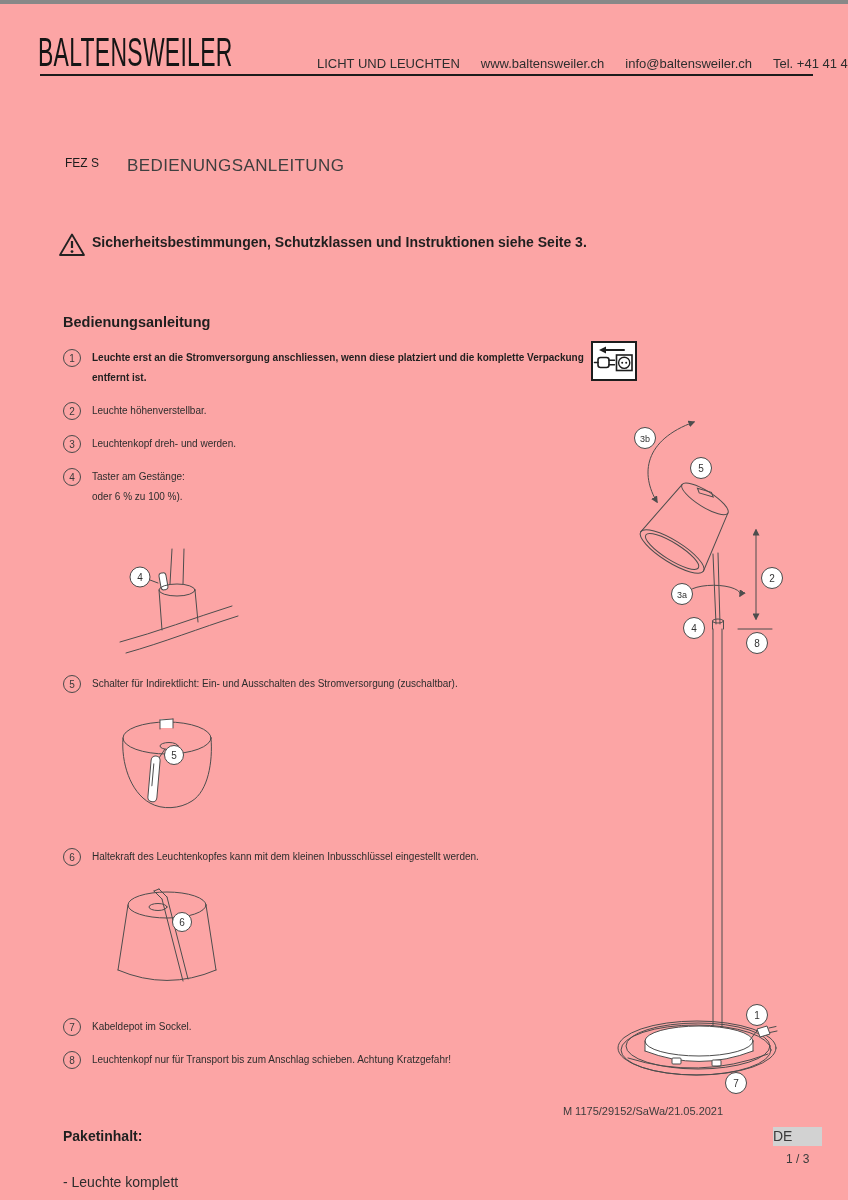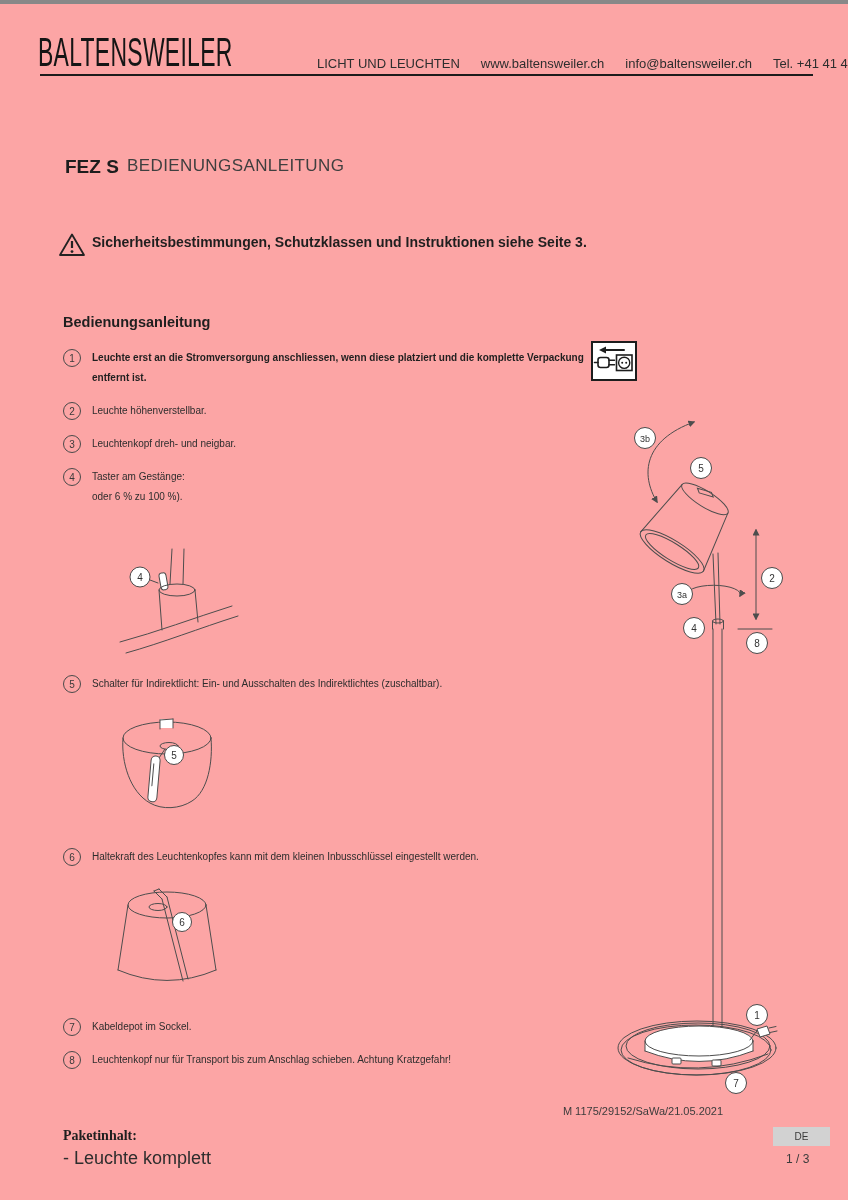--- a/index.html
+++ b/index.html
@@ -14,21 +14,21 @@
     position:absolute;left:38px;top:28px;font-size:41px;line-height:1;
     color:#151515;transform:scaleX(.56);transform-origin:0 0;letter-spacing:.5px;
     white-space:nowrap;font-weight:400;
   }
   .header-info{
     position:absolute;left:317px;top:52px;display:flex;gap:21px;
     font-size:13px;color:#2e2e2e;white-space:nowrap;
   }
   .rule{position:absolute;left:40px;top:70px;width:773px;height:2px;background:#1c1c1c;}
   
-  .t-product{position:absolute;left:65px;top:152px;font-size:19px;font-weight:bold;color:#1d1d1d;}
+  .t-product{position:absolute;left:65px;top:152px;font-size:12px;font-weight:normal;color:#1d1d1d;}
   .t-doc{position:absolute;left:127px;top:152px;font-size:17px;color:#3f3f3f;letter-spacing:.4px;}
   
   .warn-icon{position:absolute;left:58px;top:228px;}
   .warn-text{position:absolute;left:92px;top:228px;width:640px;font-size:14px;
     font-weight:bold;line-height:20px;color:#1f1f1f;}
   
   .section-title{position:absolute;left:63px;top:310px;font-size:14.5px;font-weight:bold;color:#1f1f1f;}
   
   .item{position:absolute;left:63px;display:flex;gap:11px;align-items:flex-start;}
   .cnum{
@@ -43,25 +43,25 @@
     border:2px solid #1d1d1d;background:#fff;box-sizing:border-box;
   }
   .draw{position:absolute;}
   svg{display:block;}
   .ln{stroke:#4d4d4d;stroke-width:1;fill:none;stroke-linecap:round;}
   .lnf{stroke:#4d4d4d;stroke-width:1;fill:#ffffff;}
   .callout{stroke:#4a4a4a;stroke-width:1;fill:#ffffff;}
   .ctext{font-size:10px;fill:#333333;font-family:"Liberation Sans",sans-serif;}
   .ctext.small{font-size:9px;}
   
-  .pkg-title{position:absolute;left:63px;top:1124px;font-size:14px;font-weight:bold;color:#1f1f1f;font-family:Liberation Serif, serif;}
-  .pkg-item{position:absolute;left:63px;top:1144px;font-size:18px;color:#2d2d2d;}
+  .pkg-title{position:absolute;left:63px;top:1124px;font-size:14px;font-weight:bold;color:#1f1f1f;}
+  .pkg-item{position:absolute;left:63px;top:1170px;font-size:14px;color:#2d2d2d;}
   .doc-ref{position:absolute;left:518px;top:1101px;width:250px;text-align:center;font-size:11px;color:#3c3c3c;}
-  .lang-badge{position:absolute;left:773px;top:1123px;width:57px;height:19px;line-height:19px;
-    text-align:center;font-size:10px;color:#3a3a3a;background:#d2d2d2;}
+  .lang-badge{position:absolute;left:773px;top:1123px;width:49px;height:19px;line-height:19px;
+    font-size:14px;color:#3a3a3a;background:#d2d2d2;}
   .page-num{position:absolute;left:786px;top:1148px;font-size:12px;color:#3c3c3c;}
 </style>
 </head>
 <body>
 
 <div class="page">
 
   <div class="logo">BALTENSWEILER</div>
   <div class="header-info">
     <span>LICHT UND LEUCHTEN</span>
@@ -105,21 +105,21 @@
     </svg>
   </div>
 
   <div class="item" style="top:397px">
     <span class="cnum">2</span>
     <span class="txt">Leuchte höhenverstellbar.</span>
   </div>
 
   <div class="item" style="top:430px">
     <span class="cnum">3</span>
-    <span class="txt">Leuchtenkopf dreh- und neigbar.</span>
+    <span class="txt">Leuchtenkopf dreh- und werden.</span>
   </div>
 
   <div class="item" style="top:463px">
     <span class="cnum">4</span>
     <span class="txt" style="width:520px">
       <div>Taster am Gestänge:</div>
       <div>oder 6 % zu 100 %).</div>
     </span>
   </div>
 
@@ -134,21 +134,21 @@
       <path class="ln" d="M8,96 C45,86 82,72 120,60"></path>
       <path class="ln" d="M14,107 C50,97 88,82 126,70"></path>
       <circle cx="28" cy="31" r="10" class="callout"></circle>
       <text x="28" y="34.5" text-anchor="middle" class="ctext">4</text>
       <path class="ln" d="M38,34 L46,37"></path>
     </svg>
   </div>
 
   <div class="item" style="top:670px">
     <span class="cnum">5</span>
-    <span class="txt">Schalter für Indirektlicht: Ein- und Ausschalten des Indirektlichtes (zuschaltbar).</span>
+    <span class="txt">Schalter für Indirektlicht: Ein- und Ausschalten des Stromversorgung (zuschaltbar).</span>
   </div>
 
   <div class="draw" style="left:112px;top:698px">
     <svg width="150" height="120" viewBox="0 0 150 120">
       <ellipse cx="55" cy="36" rx="44" ry="16" class="ln"></ellipse>
       <rect x="48" y="17" width="13" height="9" fill="#fff" stroke="none"></rect>
       <path class="ln" d="M48,18 L48,27 M61,17 L61,26 M48,18 L61,17"></path>
       <path class="ln" d="M11,36 C9,60 18,90 38,101 C50,108 68,107 80,99 C96,89 101,60 99,36"></path>
       <ellipse cx="57" cy="44" rx="9" ry="3.5" class="ln"></ellipse>
       <path class="ln" d="M53,47 L47,56"></path>

